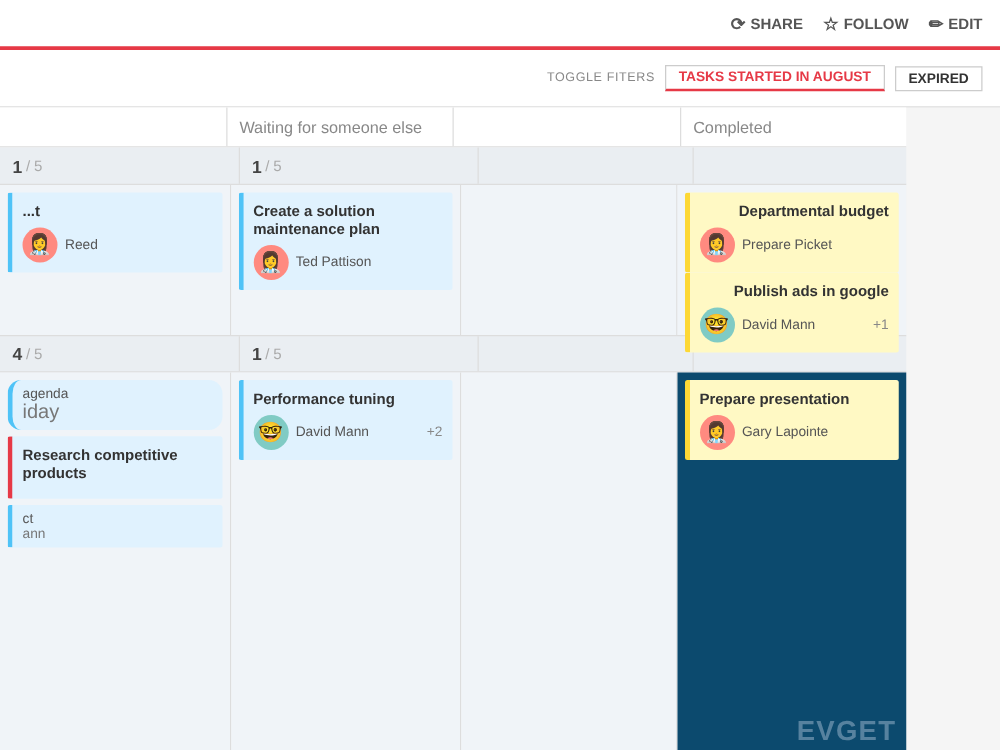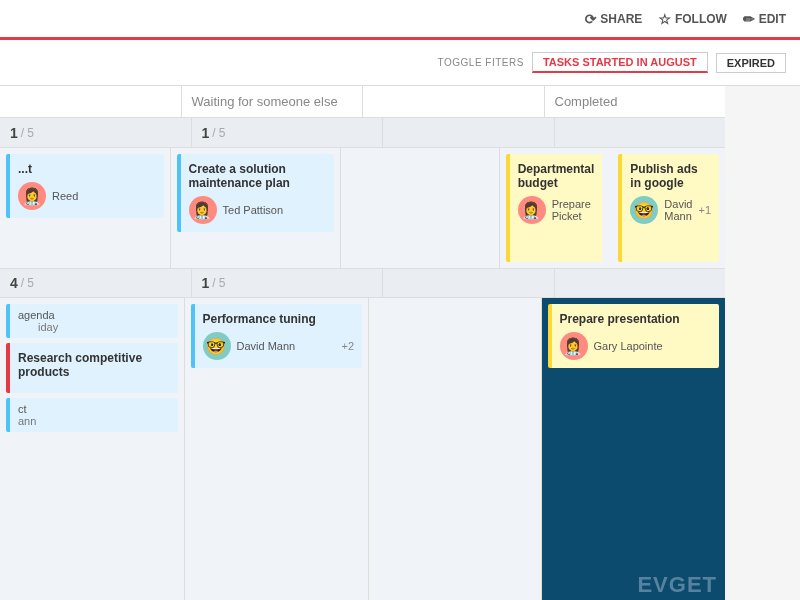--- a/index.html
+++ b/index.html
@@ -199,21 +199,21 @@
         <div class="card-title">Create a solution maintenance plan</div>
         <div class="card-user">
           <div class="avatar avatar-nurse">👩‍⚕️</div>
           <span class="user-name">Ted Pattison</span>
         </div>
       </div>
     </div>
 
     <div style="flex:1; border-right:1px solid #ddd; background:#f0f4f8;"></div>
 
-    <div style="flex:1; background:#f0f4f8; padding:6px; display:flex; flex-direction:row; gap:16px;">
+    <div style="flex:1; background:#f0f4f8; padding:6px; display:flex; flex-direction:column; gap:0;text-align:right;">
       <div class="card card-yellow">
         <div class="card-title">Departmental budget</div>
         <div class="card-user">
           <div class="avatar avatar-nurse">👩‍⚕️</div>
           <span class="user-name">Prepare Picket</span>
         </div>
       </div>
       <div class="card card-yellow">
         <div class="card-title">Publish ads in google</div>
         <div class="card-user">
@@ -237,23 +237,23 @@
       <span class="count-total">5</span>
     </div>
     <div style="flex:1; border-right:1px solid #ddd;"></div>
     <div style="flex:1;"></div>
   </div>
 
   <div style="display:flex; flex-direction:row; flex:1;">
 
     <div style="flex:1; border-right:1px solid #ddd; background:#f0f4f8; padding:6px; display:flex; flex-direction:column; gap:5px; overflow:hidden;">
 
-      <div class="card card-blue" style="padding:5px 8px;">
+      <div class="card card-blue" style="padding:5px 8px;border-radius:11px;">
         <div style="font-size:11px; color:#555;">agenda</div>
-        <div style="font-size:11px; color:#777;margin-left:20px;">iday</div>
+        <div style="font-size:16px; color:#777;">iday</div>
       </div>
 
       <div class="card card-red-border">
         <div class="card-title">Research competitive products</div>
       </div>
 
       <div class="card card-blue" style="padding:5px 8px;">
         <div style="font-size:11px; color:#555;">ct</div>
         <div style="font-size:11px; color:#777;">ann</div>
       </div>

